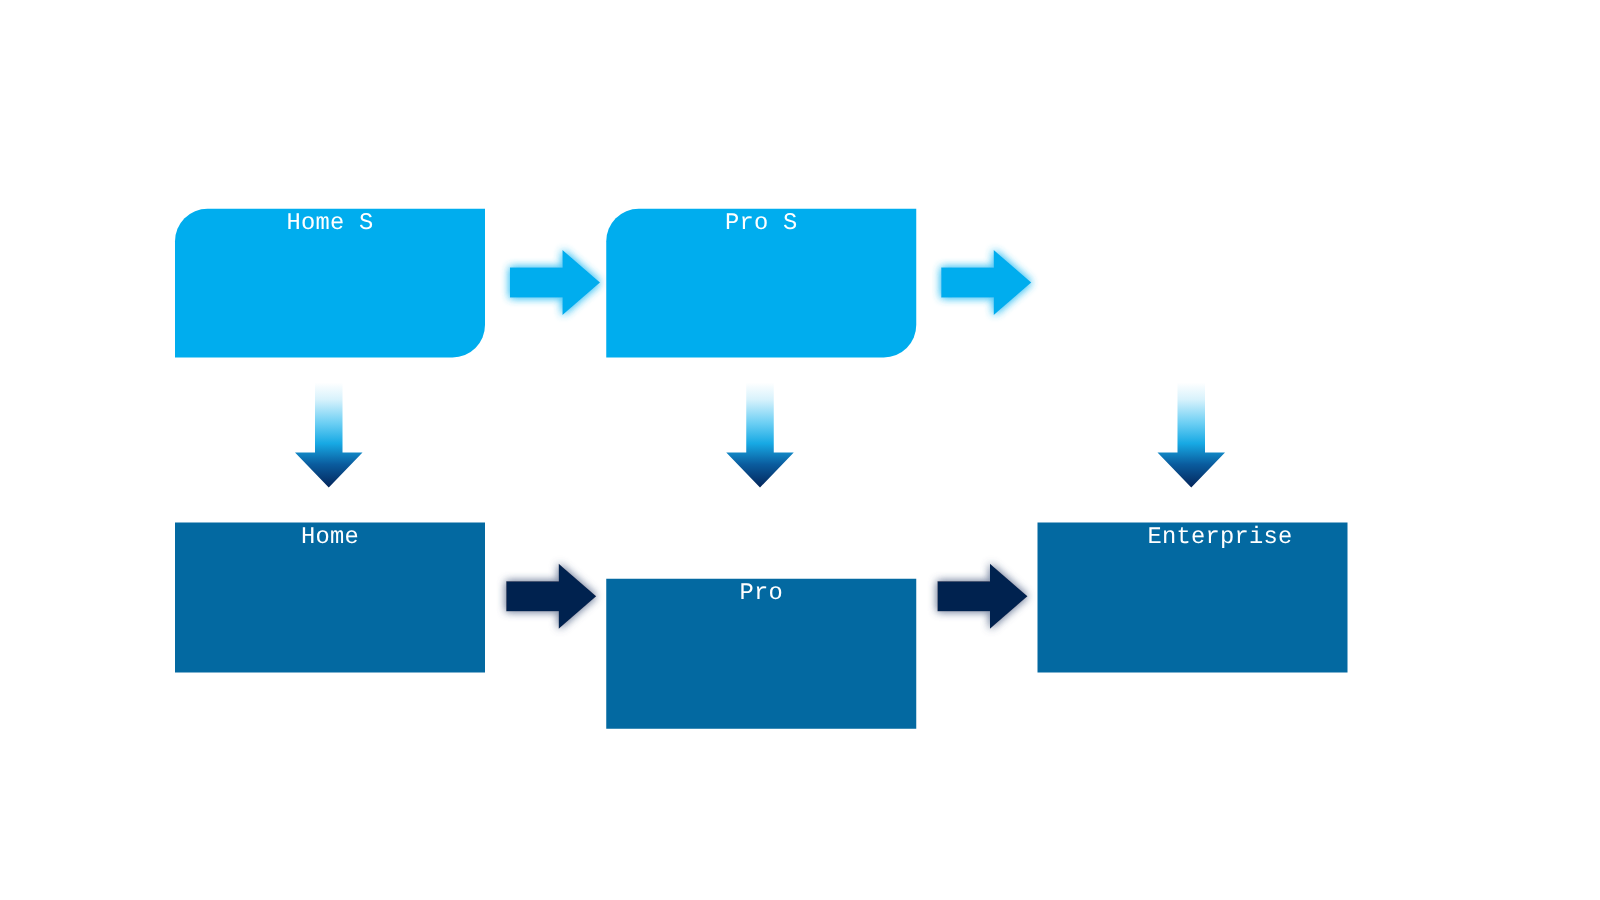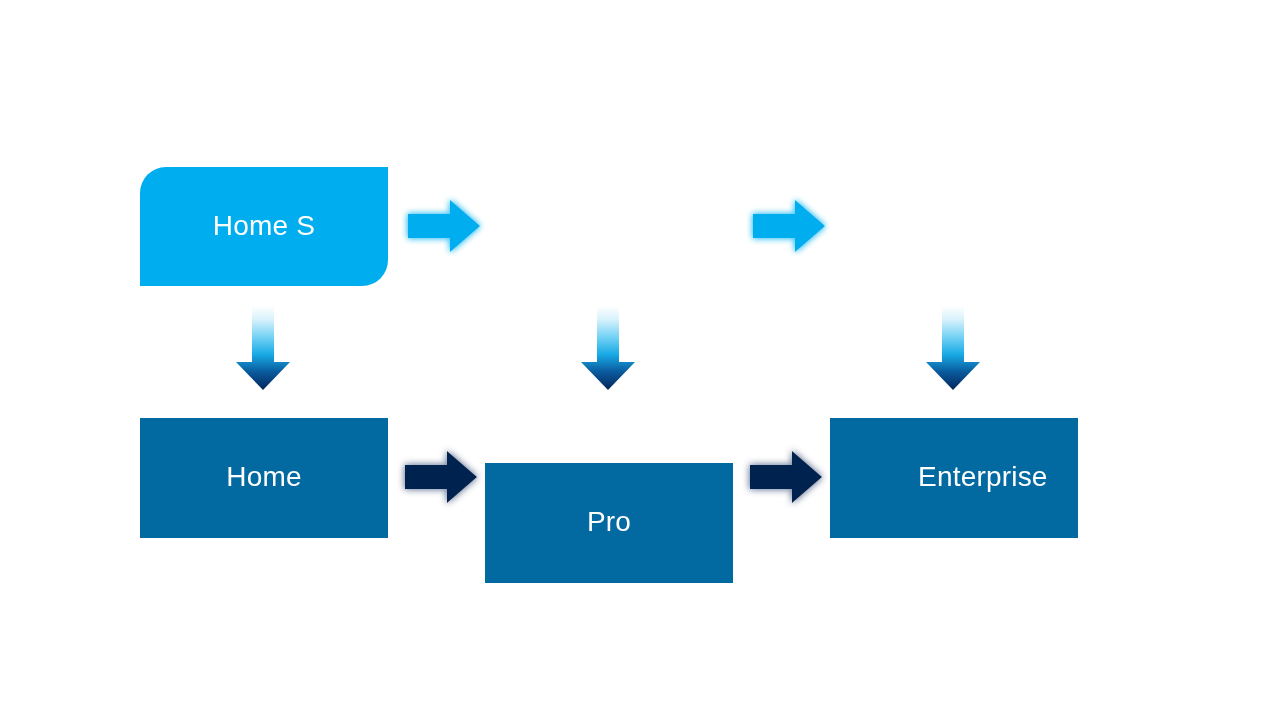--- a/index.html
+++ b/index.html
@@ -21,29 +21,30 @@
     top: 0;
     width: 1280px;
     height: 720px;
     background: #ffffff;
   }
 
   
   .node {
     position: absolute;
     display: flex;
-    align-items: center;
+    align-items: flex-start;
     justify-content: center;
     box-sizing: border-box;
     color: #ffffff;
-    font-size: 28px;
+    font-size: 19px;
     font-weight: 400;
     letter-spacing: 0.2px;
     line-height: 1.2;
     user-select: none;
+    font-family: Liberation Mono, monospace;
   }
 
   .node .node-label {
     display: block;
     text-align: center;
     padding-bottom: 2px;
   }
 
   
   .node-top {
@@ -111,20 +112,23 @@
         <stop offset="78%" stop-color="#0A5C9E"></stop>
         <stop offset="100%" stop-color="#04255A"></stop>
       </linearGradient>
     </defs>
   </svg>
 
   <div class="node node-top" style="left:140px; top:167px; width:248px; height:119px;">
     <span class="node-label">Home S</span>
   </div>
 
+  <div class="node node-top" style="left:485px; top:167px; width:248px; height:119px;">
+    <span class="node-label">Pro S</span>
+  </div>
 
 
   <div class="h-arrow" style="left:406px; top:196px;">
     <svg viewBox="0 0 76 60">
       <polygon points="2,18 44,18 44,4 74,30 44,56 44,42 2,42" fill="#00ADEE" filter="url(#glow-light)"></polygon>
     </svg>
   </div>
 
   <div class="h-arrow" style="left:751px; top:196px;">
     <svg viewBox="0 0 76 60">

